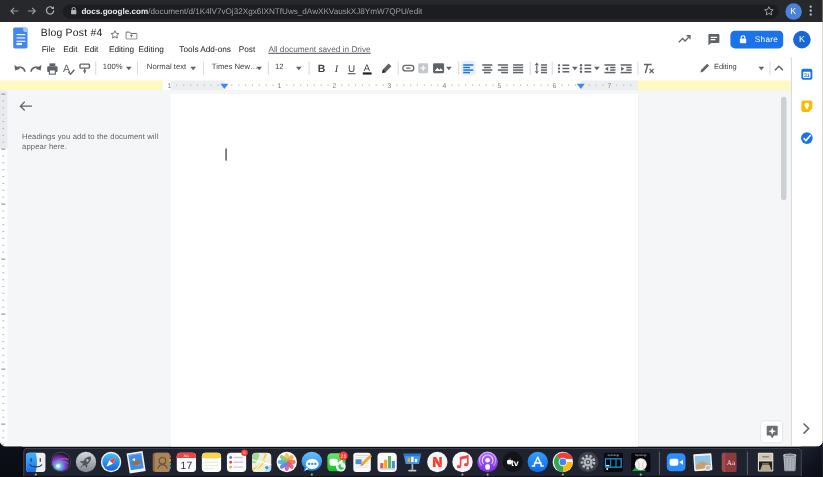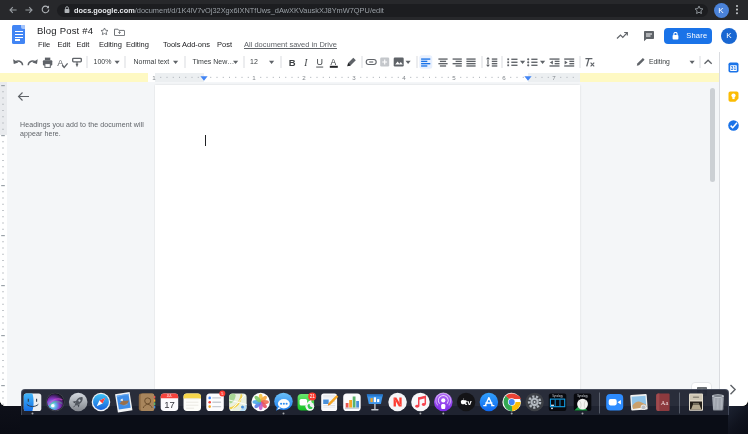--- a/index.html
+++ b/index.html
@@ -49,21 +49,21 @@
   #outtext { position:absolute; left:13.5px; top:38px; width:140px; font-size:7px;
              line-height:9.2px; color:#5f6368; letter-spacing:0.1px; }
   #scrollthumb { position:absolute; left:709.5px; top:6.5px; width:5.5px; height:94px;
                  background:#ccd0d4; border-radius:3px; }
   #explore { position:absolute; left:691px; top:300px; width:21px; height:21px; background:#fff;
              border:1px solid #e4e6e9; border-radius:4px; }
   
   #sidepanel { position:absolute; left:719px; top:52px; width:29px; height:354px; background:#fff;
                border-left:1px solid #dadce0; }
   
-  #dock { position:absolute; left:20.5px; top:389px; width:708px; height:26px;
+  #dock { position:absolute; left:20.5px; top:407px; width:708px; height:26px;
           background:rgba(32,36,50,0.96); border:1px solid rgba(130,140,160,0.35);
           border-bottom:none; border-radius:4px 4px 0 0; }
 </style>
 </head>
 <body>
 <div id="screen">
   <div id="window">
 
     <div id="bbar">
       <svg class="abs" style="left:7.5px;top:5px" width="10" height="10" viewBox="0 0 10 10">

